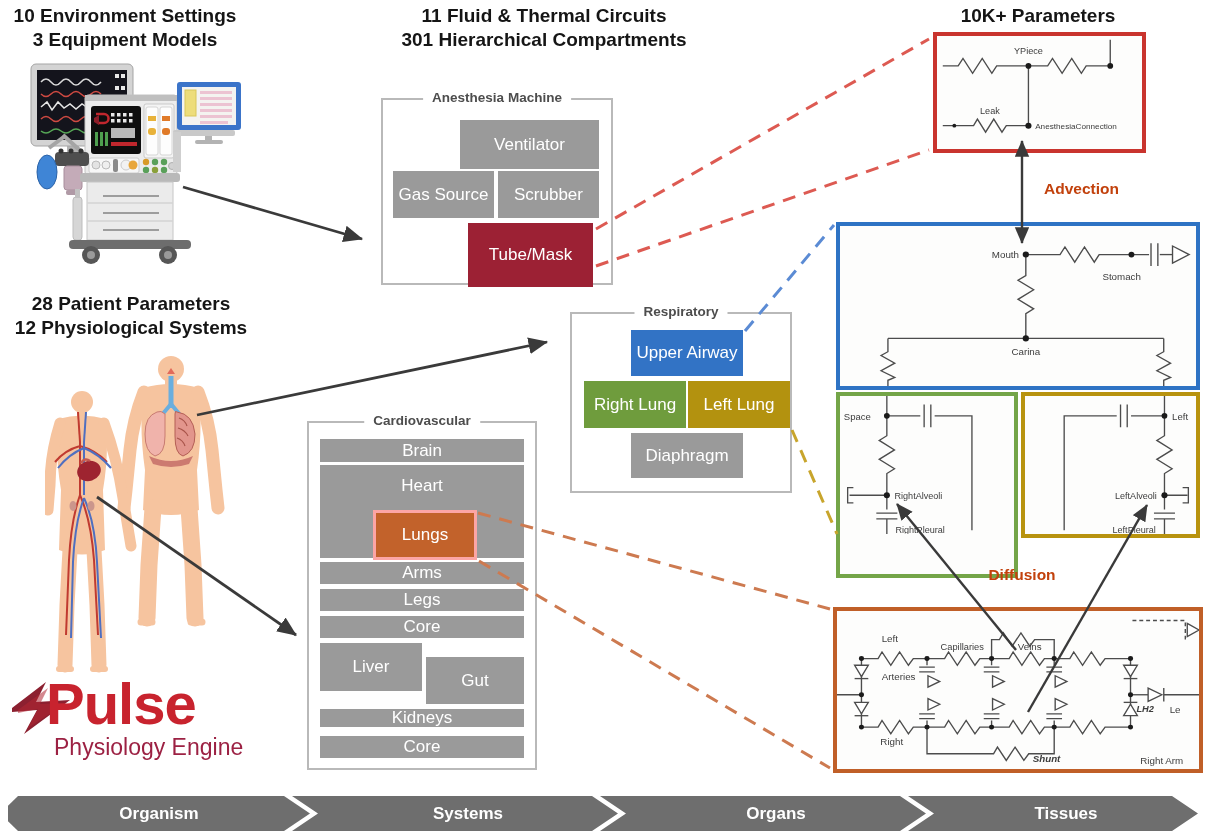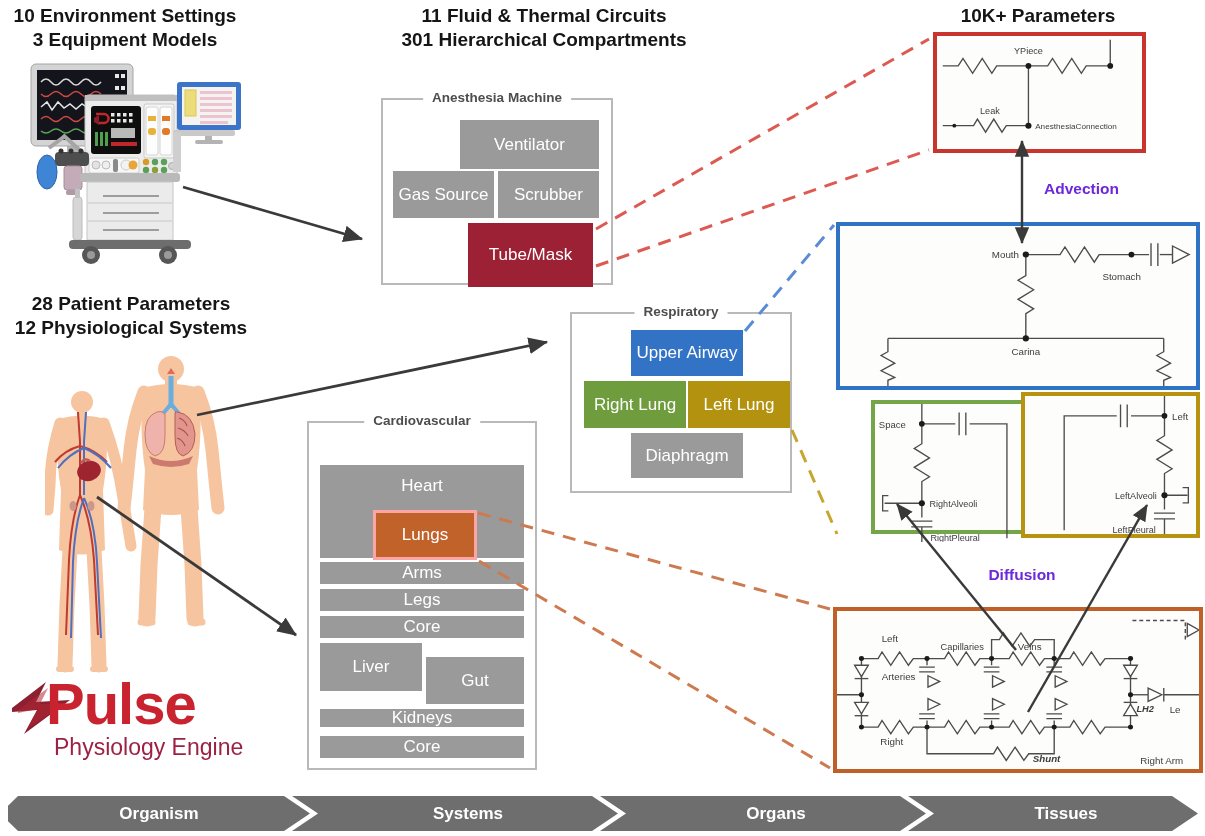--- a/index.html
+++ b/index.html
@@ -28,21 +28,21 @@
   .green-border{border:4px solid #74a548;}
   .yellow-border{border:4px solid #b8930f;}
   .orange-border{border:4px solid #c05f28;}
   .circuit svg{display:block;}
   .circ path,.circ line,.circ polyline{stroke:#4c4c4c;stroke-width:1.4;fill:none;}
   .circ .comp{fill:#ffffff;}
   .circ circle{fill:#1b1b1b;stroke:none;}
   .circ text{fill:#3c3c3c;font-family:"Liberation Sans", sans-serif;}
   .circ .bi{font-weight:bold;font-style:italic;}
   .circ .dash{stroke-dasharray:4 3;}
-  .process-label{position:absolute;font-weight:bold;font-size:15.5px;color:#6d28d9;}
+  .process-label{position:absolute;font-weight:bold;font-size:15.5px;color:#c2410c;}
   
   .chev{position:absolute;top:796px;height:35px;background:#6e6e6e;color:#fff;
         display:flex;align-items:center;justify-content:center;
         font-weight:bold;font-size:17px;box-sizing:border-box;}
   .chev.notched{padding-left:26px;}
   #chev-1{clip-path:polygon(10px 0,calc(100% - 26px) 0,100% 50%,calc(100% - 26px) 100%,10px 100%,0 72%,0 28%);}
   .chev.notched{clip-path:polygon(0 0,calc(100% - 26px) 0,100% 50%,calc(100% - 26px) 100%,0 100%,26px 50%);}
   
   #logo{position:absolute;left:10px;top:676px;width:260px;height:105px;}
   #logo .word{position:absolute;left:36px;top:-6px;font-size:58px;font-weight:bold;
@@ -250,20 +250,21 @@
   <div class="cbox" style="left:570px;top:312px;width:222px;height:181px;">
     <div class="cbox-title">Respiratory</div>
     <div class="blk blue" style="left:59px;top:16px;width:112px;height:46px;text-align:center;">Upper Airway</div>
     <div class="blk green" style="left:12px;top:67px;width:102px;height:47px;">Right Lung</div>
     <div class="blk olive" style="left:116px;top:67px;width:102px;height:47px;">Left Lung</div>
     <div class="blk gray" style="left:59px;top:119px;width:112px;height:45px;">Diaphragm</div>
   </div>
 
   <div class="cbox" style="left:307px;top:421px;width:230px;height:349px;">
     <div class="cbox-title">Cardiovascular</div>
+    <div class="blk gray" style="left:11px;top:16px;width:204px;height:23px;">Brain</div>
     <div class="blk gray blk-heart" style="left:11px;top:42px;width:204px;height:93px;">Heart</div>
     <div class="blk orange" style="left:64px;top:87px;width:104px;height:50px;">Lungs</div>
     <div class="blk gray" style="left:11px;top:139px;width:204px;height:22px;">Arms</div>
     <div class="blk gray" style="left:11px;top:166px;width:204px;height:22px;">Legs</div>
     <div class="blk gray" style="left:11px;top:193px;width:204px;height:22px;">Core</div>
     <div class="blk gray" style="left:11px;top:220px;width:102px;height:48px;">Liver</div>
     <div class="blk gray" style="left:117px;top:234px;width:98px;height:47px;">Gut</div>
     <div class="blk gray" style="left:11px;top:286px;width:204px;height:18px;">Kidneys</div>
     <div class="blk gray" style="left:11px;top:313px;width:204px;height:22px;">Core</div>
   </div>
@@ -295,21 +296,21 @@
       <path d="M331 118 V132 l-7 4 l14 8 l-14 8 l14 7 l-7 3 V168"></path>
       <circle cx="190" cy="30" r="3.2"></circle>
         <circle cx="298" cy="30" r="3"></circle>
         <circle cx="190" cy="118" r="3.2"></circle>
       <text x="183" y="34" font-size="10" text-anchor="end">Mouth</text>
       <text x="288" y="57" font-size="10" text-anchor="middle">Stomach</text>
       <text x="190" y="135" font-size="10" text-anchor="middle">Carina</text>
     </svg>
   </div>
 
-  <div class="circuit green-border" style="left:836px;top:400px;width:182px;height:134px;margin-left:35px;">
+  <div class="circuit green-border" style="left:836px;top:392px;width:182px;height:186px;">
     <svg class="circ" width="174" height="138" viewBox="0 0 182 146" preserveAspectRatio="none">
       <path d="M49 0 V21 H84 M88 9 V33 M95 9 V33 M99 21 H138 V142"></path>
       <path d="M49 21 V42 l-8 5 l16 10 l-16 10 l16 10 l-8 5 V105"></path>
       <path d="M10 105 H49 M14 97 H8 V113 H14"></path>
       <path d="M49 105 V120 M38 124 H60 M38 130 H60 M49 130 V146"></path>
       <circle cx="49" cy="21" r="3"></circle>
         <circle cx="49" cy="105" r="3.2"></circle>
       <text x="4" y="25" font-size="10">Space</text>
       <text x="57" y="109" font-size="9.5">RightAlveoli</text>
       <text x="58" y="145" font-size="9.5">RightPleural</text>

